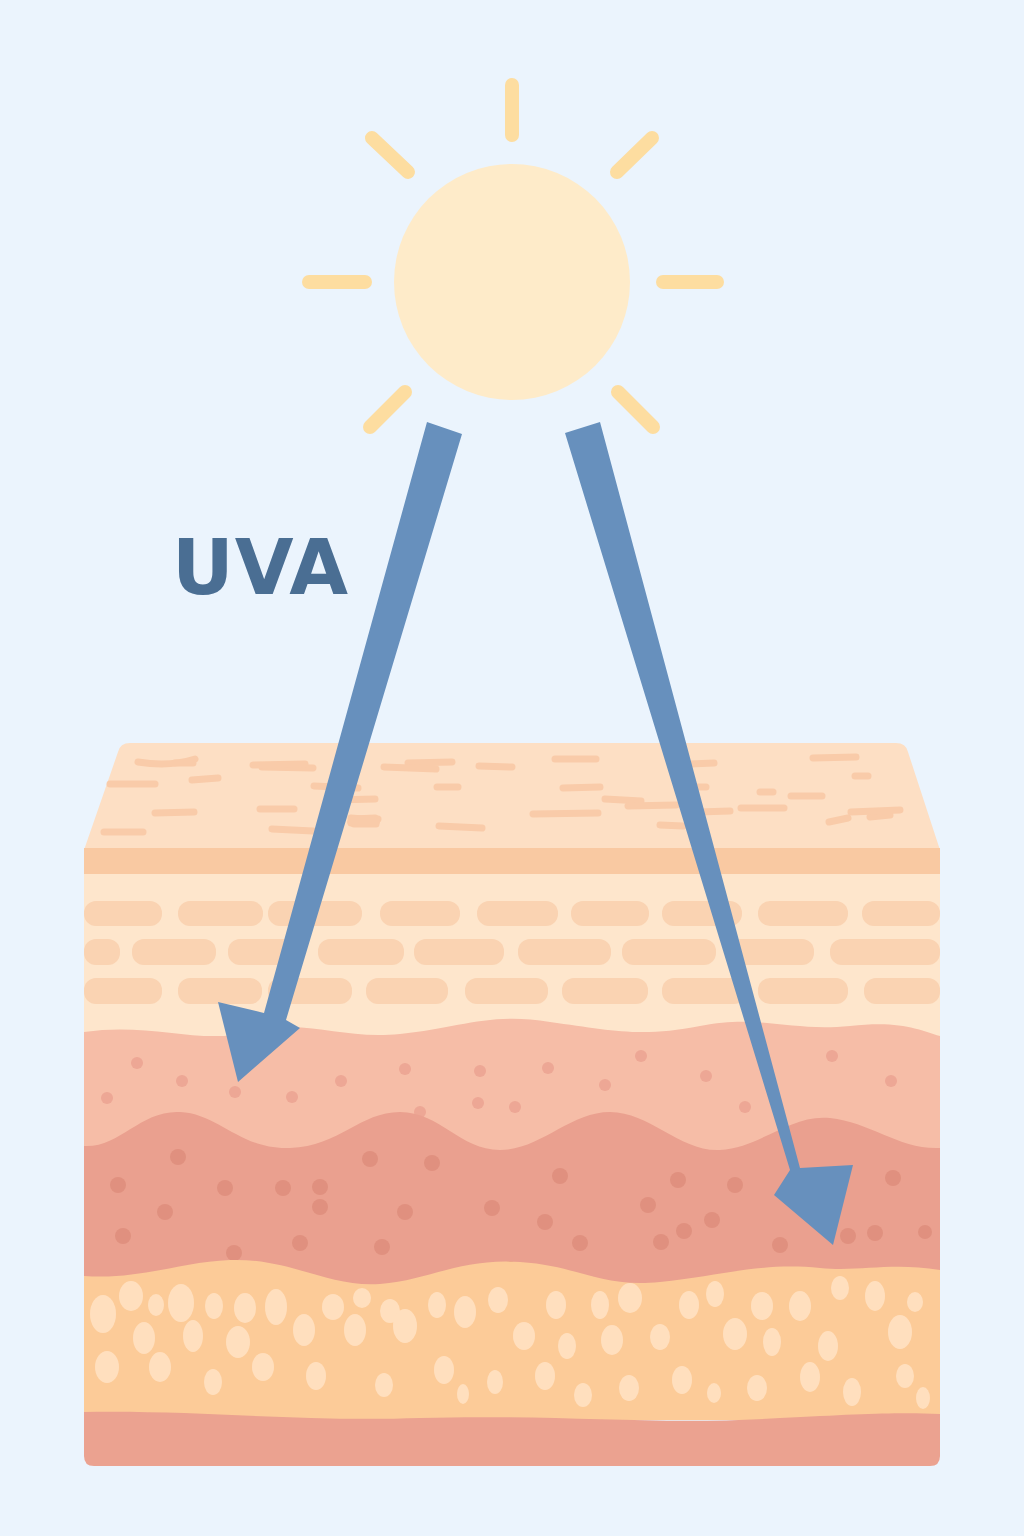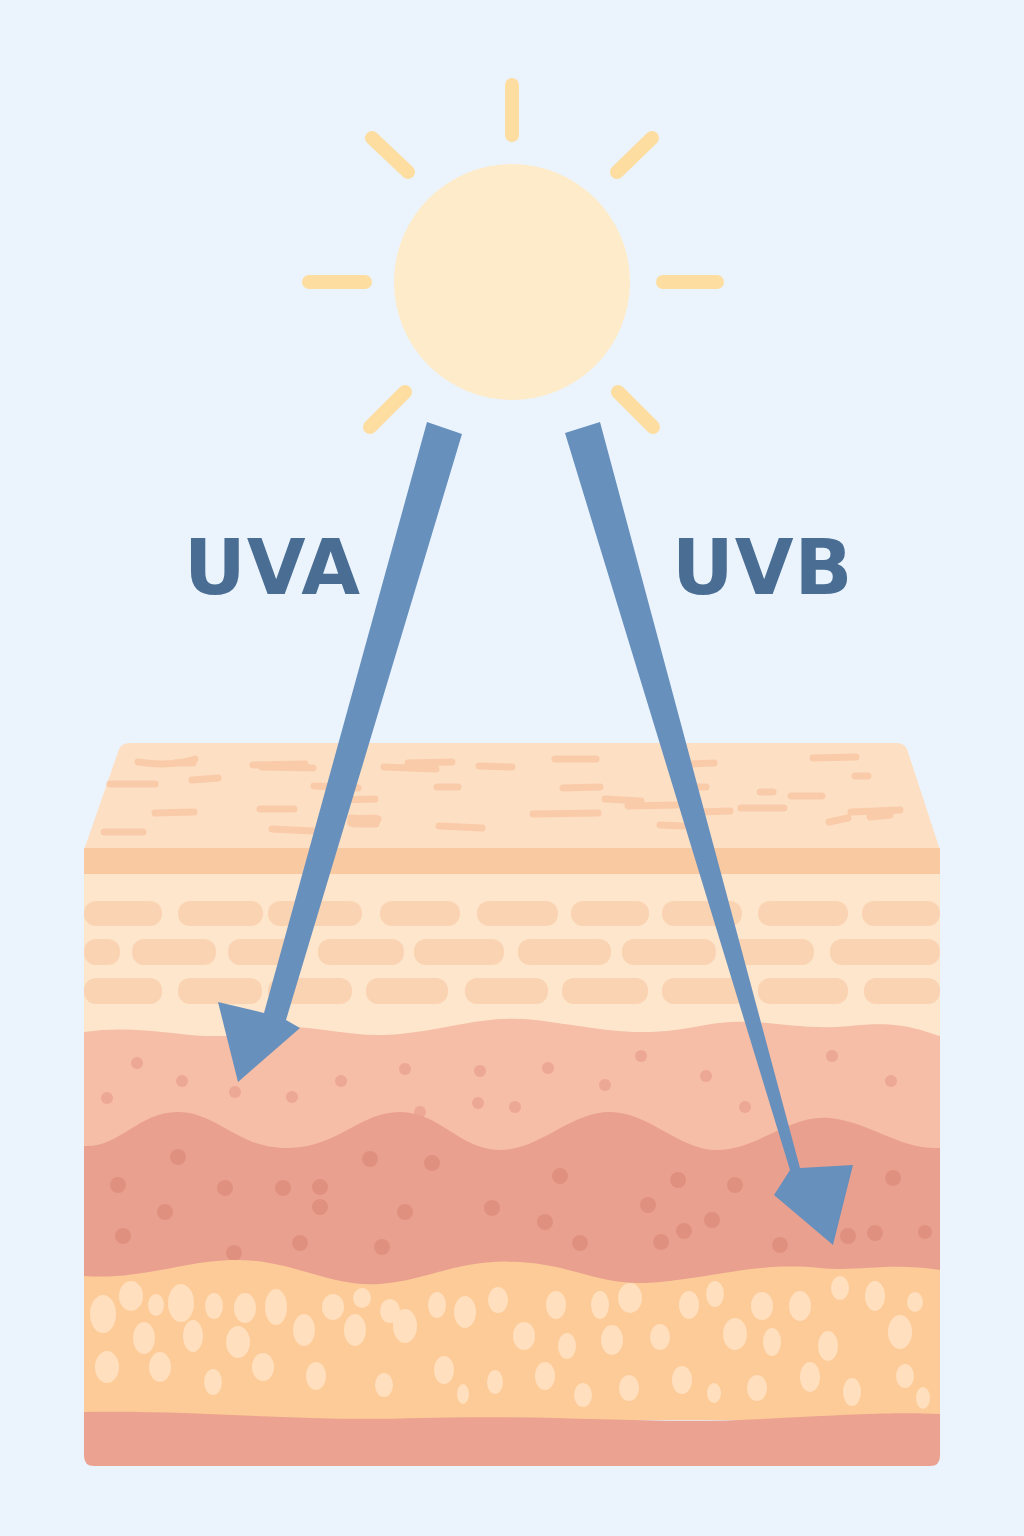--- a/index.html
+++ b/index.html
@@ -1,19 +1,19 @@
 <!DOCTYPE html>
 <html><head>
 <meta charset="utf-8">
 <style>
   html, body { margin: 0; padding: 0; }
   body { width: 1024px; height: 1536px; background: #EBF4FD; overflow: hidden; position: relative; }
   #stage { position: absolute; left: 0; top: 0; width: 1024px; height: 1536px; }
   .label { position: absolute; font-family: "DejaVu Sans", sans-serif; font-weight: bold; font-size: 76px; color: #4A6E93; letter-spacing: 1px; line-height: 1; }
-  #uva-label { left: 184px; top: 530px; }
+  #uva-label { left: 172px; top: 530px; }
   #uvb-label { left: 672px; top: 530px; }
 </style>
 </head>
 <body>
 
 <div id="stage">
 <svg width="1024" height="1536" viewBox="0 0 1024 1536" xmlns="http://www.w3.org/2000/svg">
   <defs>
     <clipPath id="skinclip">
       <path d="M84,848 L84,1456 Q84,1466 94,1466 L930,1466 Q940,1466 940,1456 L940,848 Z"></path>
@@ -254,14 +254,13 @@
   <g>
     <polygon points="427,422 462,434 286,1020 300,1028 238,1082 218,1002 264,1013" fill="#6790BD"></polygon>
   </g>
 
   <g>
     <polygon points="565,433 600,422 800,1168 853,1165 833,1245 774,1195 790,1170" fill="#6790BD"></polygon>
   </g>
 </svg>
 
 <div id="uva-label" class="label">UVA</div>
-<div id="uvb-label" class="label">UVB</div>
 </div>
 
 </body></html>

